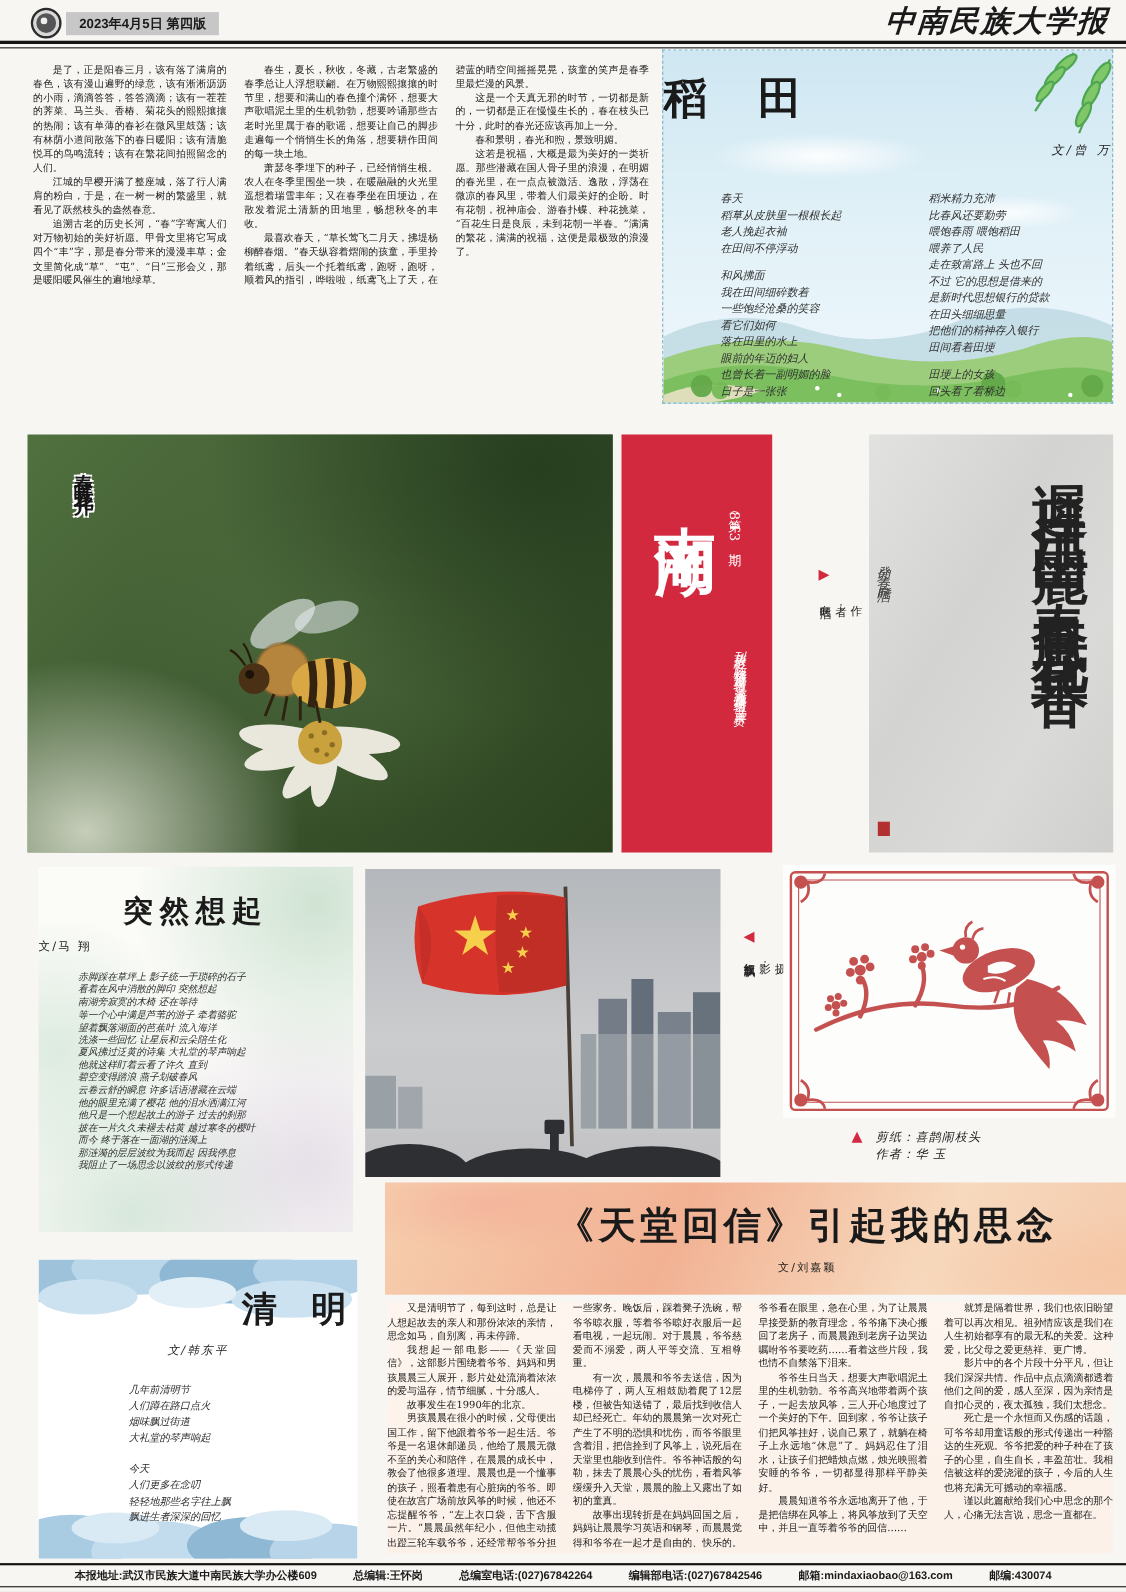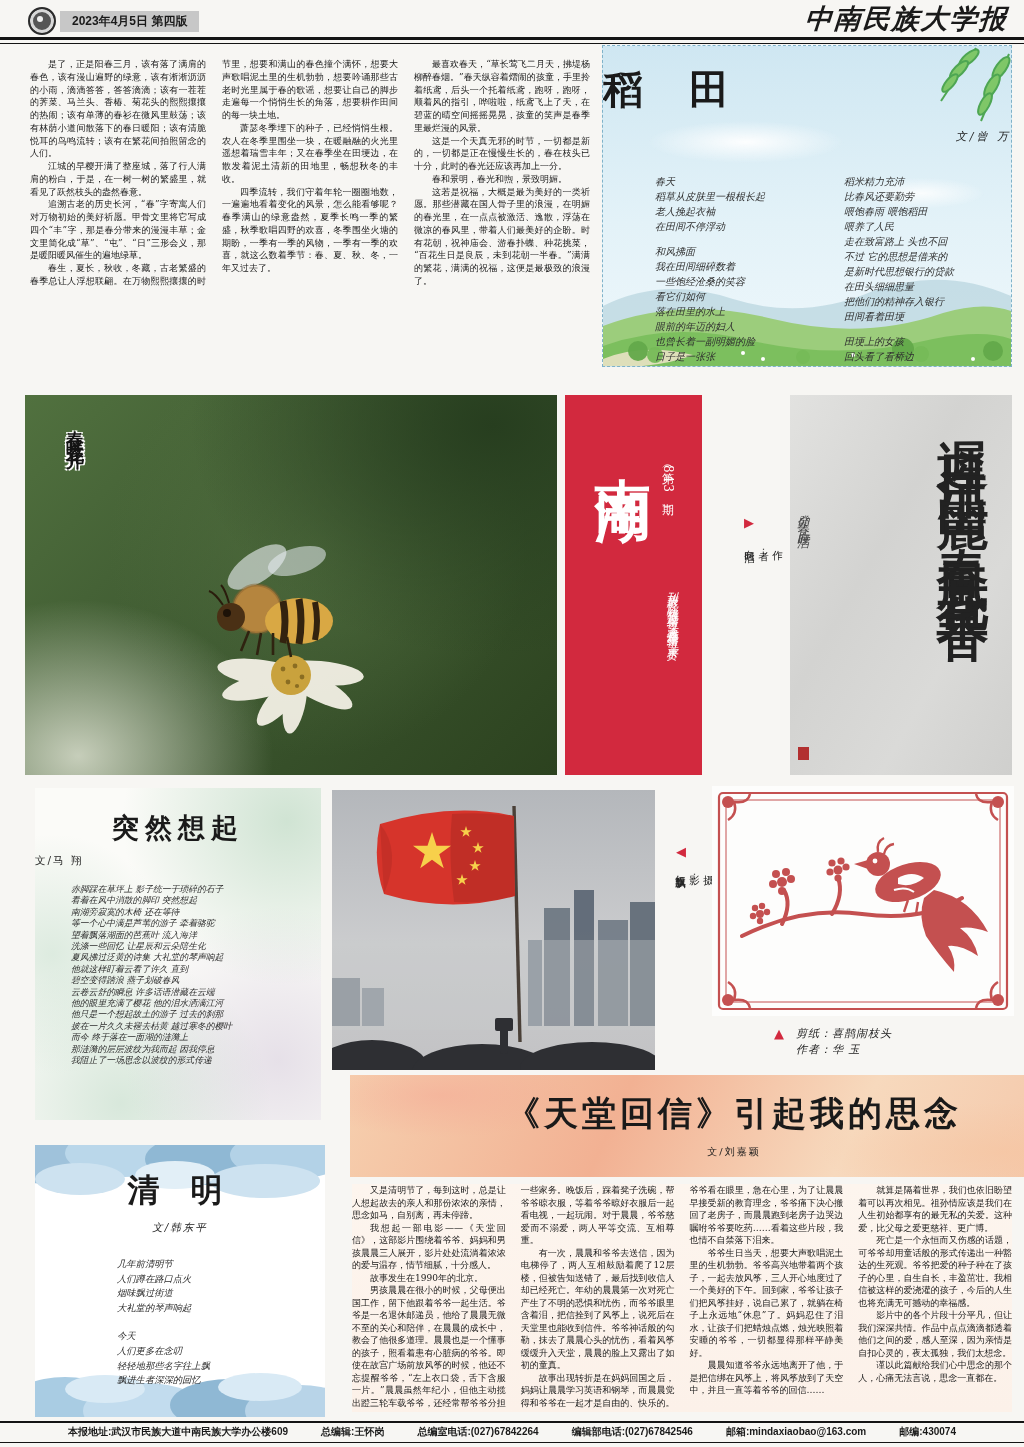--- a/index.html
+++ b/index.html
@@ -108,21 +108,21 @@
 
   
   .papercut{position:absolute;left:712px;top:786px;width:302px;height:230px;background:#fdfdfc;}
   .papercut-caption{position:absolute;left:796px;top:1026px;font-size:11px;line-height:16px;color:#1c1c1c;}
   .papercut-caption .tri{position:absolute;left:-22px;top:1px;}
   .papercut-caption .cap{font-style:italic;letter-spacing:1px;}
 
   
   .qingming{position:absolute;left:35px;top:1145px;width:290px;height:272px;background:#fff;overflow:hidden;}
   .qm-clouds{position:absolute;left:0;width:100%;}
-  .qm-title{position:relative;z-index:2;margin:0;text-align:center;padding-top:24px;font-size:32px;
+  .qm-title{position:relative;z-index:2;margin:0;text-align:right;padding-top:24px;font-size:32px;
             font-weight:900;letter-spacing:10px;}
   .qm-byline{position:relative;z-index:2;text-align:center;margin-top:8px;font-size:10.5px;
              font-style:italic;letter-spacing:2px;}
   .qm-lines{position:relative;z-index:2;margin:22px 0 0 82px;font-size:9.3px;line-height:14.6px;
             font-style:italic;color:#2b2b2b;}
   .qm-gap{height:14px;}
 
   
   .heaven-banner{position:absolute;left:350px;top:1075px;width:768px;height:102px;text-align:center;
      background:
@@ -152,21 +152,20 @@
   <div class="rule-thick"></div>
   <div class="rule-thin"></div>
 
   <div class="spring">
     <div class="spring-body">
         <p class="para">是了，正是阳春三月，该有落了满肩的春色，该有漫山遍野的绿意，该有淅淅沥沥的小雨，滴滴答答，答答滴滴；该有一茬茬的荠菜、马兰头、香椿、菊花头的熙熙攘攘的热闹；该有单薄的春衫在微风里鼓荡；该有林荫小道间散落下的春日暖阳；该有清脆悦耳的鸟鸣流转；该有在繁花间拍照留念的人们。</p>
         <p class="para">江城的早樱开满了整座城，落了行人满肩的粉白，于是，在一树一树的繁盛里，就看见了跃然枝头的盎然春意。</p>
         <p class="para">追溯古老的历史长河，“春”字寄寓人们对万物初始的美好祈愿。甲骨文里将它写成四个“丰”字，那是春分带来的漫漫丰草；金文里简化成“草”、“屯”、“日”三形会义，那是暖阳暖风催生的遍地绿草。</p>
         <p class="para">春生，夏长，秋收，冬藏，古老繁盛的春季总让人浮想联翩。在万物熙熙攘攘的时节里，想要和满山的春色撞个满怀，想要大声歌唱泥土里的生机勃勃，想要吟诵那些古老时光里属于春的歌谣，想要让自己的脚步走遍每一个悄悄生长的角落，想要耕作田间的每一块土地。</p>
         <p class="para">萧瑟冬季埋下的种子，已经悄悄生根。农人在冬季里围坐一块，在暖融融的火光里遥想着瑞雪丰年；又在春季坐在田埂边，在散发着泥土清新的田地里，畅想秋冬的丰收。</p>
-        <p class="para">四季流转，我们守着年轮一圈圈地数，一遍遍地看着变化的风景，怎么能看够呢？春季满山的绿意盎然，夏季长鸣一季的繁盛，秋季歌唱四野的欢喜，冬季围坐火塘的期盼，一季有一季的风物，一季有一季的欢喜，就这么数着季节：春、夏、秋、冬，一年又过去了。</p>
         <p class="para">最喜欢春天，“草长莺飞二月天，拂堤杨柳醉春烟。”春天纵容着熠闹的孩童，手里拎着纸鸢，后头一个托着纸鸢，跑呀，跑呀，顺着风的指引，哗啦啦，纸鸢飞上了天，在碧蓝的晴空间摇摇晃晃，孩童的笑声是春季里最烂漫的风景。</p>
         <p class="para">这是一个天真无邪的时节，一切都是新的，一切都是正在慢慢生长的，春在枝头已十分，此时的春光还应该再加上一分。</p>
         <p class="para">春和景明，春光和煦，景致明媚。</p>
         <p class="para">这若是祝福，大概是最为美好的一类祈愿。那些潜藏在国人骨子里的浪漫，在明媚的春光里，在一点点被激活、逸散，浮荡在微凉的春风里，带着人们最美好的企盼。时有花朝，祝神庙会、游春扑蝶、种花挑菜，“百花生日是良辰，未到花朝一半春。”满满的繁花，满满的祝福，这便是最极致的浪漫了。</p>
       </div>
   </div>
 
   <div class="ricefield">
     <svg class="rice-leaves" viewBox="0 0 130 90">
       <g stroke="#4ea653" stroke-width="2" fill="#7fc768">
@@ -475,22 +474,22 @@
   <div class="heaven-body">
       <p class="para">又是清明节了，每到这时，总是让人想起故去的亲人和那份浓浓的亲情，思念如马，自别离，再未停蹄。</p>
       <p class="para">我想起一部电影——《天堂回信》，这部影片围绕着爷爷、妈妈和男孩晨晨三人展开，影片处处流淌着浓浓的爱与温存，情节细腻，十分感人。</p>
       <p class="para">故事发生在1990年的北京。</p>
       <p class="para">男孩晨晨在很小的时候，父母便出国工作，留下他跟着爷爷一起生活。爷爷是一名退休邮递员，他给了晨晨无微不至的关心和陪伴，在晨晨的成长中，教会了他很多道理。晨晨也是一个懂事的孩子，照看着患有心脏病的爷爷。即使在故宫广场前放风筝的时候，他还不忘提醒爷爷，“左上衣口袋，舌下含服一片。”晨晨虽然年纪小，但他主动揽出蹬三轮车载爷爷，还经常帮爷爷分担一些家务。晚饭后，踩着凳子洗碗，帮爷爷晾衣服，等着爷爷晾好衣服后一起看电视，一起玩闹。对于晨晨，爷爷慈爱而不溺爱，两人平等交流、互相尊重。</p>
       <p class="para">有一次，晨晨和爷爷去送信，因为电梯停了，两人互相鼓励着爬了12层楼，但被告知送错了，最后找到收信人却已经死亡。年幼的晨晨第一次对死亡产生了不明的恐惧和忧伤，而爷爷眼里含着泪，把信拴到了风筝上，说死后在天堂里也能收到信件。爷爷神话般的勾勒，抹去了晨晨心头的忧伤，看着风筝缓缓升入天堂，晨晨的脸上又露出了如初的童真。</p>
       <p class="para">故事出现转折是在妈妈回国之后，妈妈让晨晨学习英语和钢琴，而晨晨觉得和爷爷在一起才是自由的、快乐的。爷爷看在眼里，急在心里，为了让晨晨早接受新的教育理念，爷爷痛下决心搬回了老房子，而晨晨跑到老房子边哭边嘱咐爷爷要吃药……看着这些片段，我也情不自禁落下泪来。</p>
       <p class="para">爷爷生日当天，想要大声歌唱泥土里的生机勃勃。爷爷高兴地带着两个孩子，一起去放风筝，三人开心地度过了一个美好的下午。回到家，爷爷让孩子们把风筝挂好，说自己累了，就躺在椅子上永远地“休息”了。妈妈忍住了泪水，让孩子们把蜡烛点燃，烛光映照着安睡的爷爷，一切都显得那样平静美好。</p>
       <p class="para">晨晨知道爷爷永远地离开了他，于是把信绑在风筝上，将风筝放到了天空中，并且一直等着爷爷的回信……</p>
       <p class="para">就算是隔着世界，我们也依旧盼望着可以再次相见。祖孙情应该是我们在人生初始都享有的最无私的关爱。这种爱，比父母之爱更慈祥、更广博。</p>
+      <p class="para">影片中的各个片段十分平凡，但让我们深深共情。作品中点点滴滴都透着他们之间的爱，感人至深，因为亲情是自扣心灵的，夜太孤独，我们太想念。</p>
       <p class="para">死亡是一个永恒而又伤感的话题，可爷爷却用童话般的形式传递出一种豁达的生死观。爷爷把爱的种子种在了孩子的心里，自生自长，丰盈茁壮。我相信被这样的爱浇灌的孩子，今后的人生也将充满无可撼动的幸福感。</p>
-      <p class="para">影片中的各个片段十分平凡，但让我们深深共情。作品中点点滴滴都透着他们之间的爱，感人至深，因为亲情是自扣心灵的，夜太孤独，我们太想念。</p>
       <p class="para">谨以此篇献给我们心中思念的那个人，心痛无法言说，思念一直都在。</p>
     </div>
 
   <div class="footer-rule"></div>
   <div class="footer">
       <span class="footer-item">本报地址:武汉市民族大道中南民族大学办公楼609</span>
       <span class="footer-item">总编辑:王怀岗</span>
       <span class="footer-item">总编室电话:(027)67842264</span>
       <span class="footer-item">编辑部电话:(027)67842546</span>
       <span class="footer-item">邮箱:mindaxiaobao@163.com</span>

